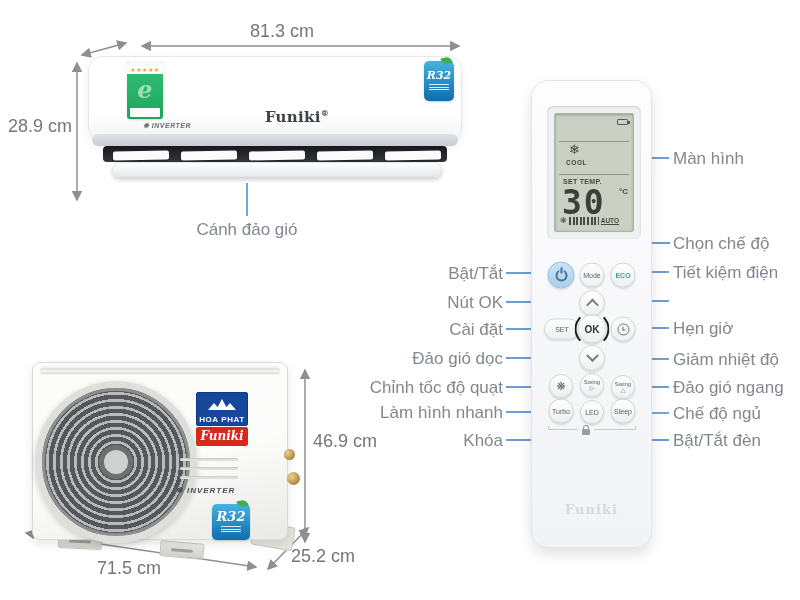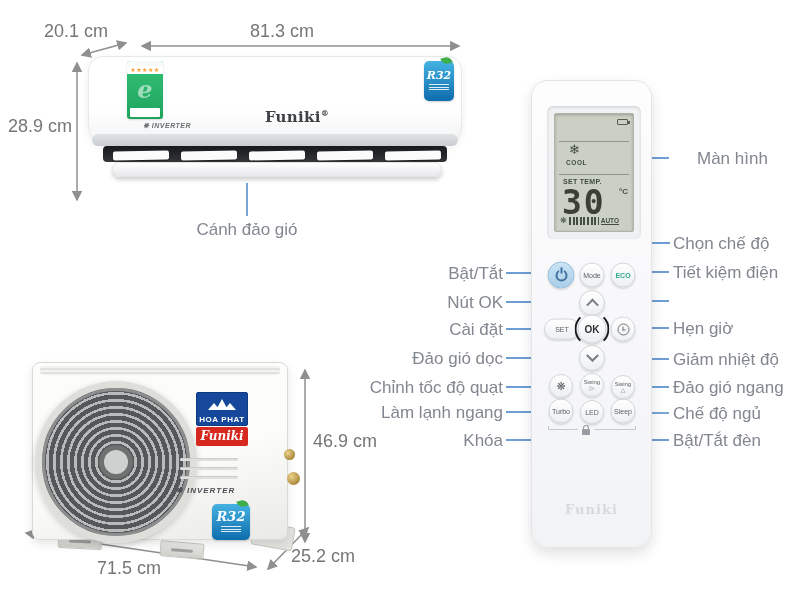--- a/index.html
+++ b/index.html
@@ -202,21 +202,20 @@
   <div class="iu-strip"></div>
   <div class="iu-vent">
     <span class="slat" style="left:10px"></span>
     <span class="slat" style="left:78px"></span>
     <span class="slat" style="left:146px"></span>
     <span class="slat" style="left:214px"></span>
     <span class="slat" style="left:282px"></span>
   </div>
   <div class="iu-blade"></div>
 
-  <div class="dim" style="left:30px; top:21px; width:92px; text-align:center;">20.1 cm</div>
   <div class="dim" style="left:250px; top:21px; width:100px; text-align:left;">81.3 cm</div>
   <div class="dim" style="left:0px; top:116px; width:72px; text-align:right;">28.9 cm</div>
   <div class="callout" style="left:147px; top:220px; width:200px; text-align:center;">Cánh đảo gió</div>
 
   <div class="foot" style="left:58px; top:533px; width:44px; height:16px; transform:rotate(3deg);"></div>
   <div class="foot" style="left:160px; top:542px; width:44px; height:16px; transform:rotate(5deg);"></div>
   <div class="ou-bracket"></div>
   <div class="ou-body"></div>
   <div class="ou-top"></div>
   <div class="ou-fan">
@@ -315,30 +314,30 @@
 
     <span class="bracket bl" style="left:16px; top:345px; width:30px;"></span>
     <span class="bracket br" style="left:62px; top:345px; width:42px;"></span>
     <span class="lock">
       <span class="lock-shackle"></span>
       <span class="lock-body"></span>
     </span>
     <div class="remote-brand">Funiki</div>
   </div>
 
-  <div class="callout r" style="left:697px; top:149px;">Màn hình</div>
+  <div class="callout r" style="left:673px; top:149px;">Màn hình</div>
   <div class="callout r" style="left:673px; top:234px;">Chọn chế độ</div>
   <div class="callout r" style="left:673px; top:263px;">Tiết kiệm điện</div>
   <div class="callout r" style="left:673px; top:319px;">Hẹn giờ</div>
   <div class="callout r" style="left:673px; top:350px;">Giảm nhiệt độ</div>
   <div class="callout r" style="left:673px; top:378px;">Đảo gió ngang</div>
   <div class="callout r" style="left:673px; top:404px;">Chế độ ngủ</div>
   <div class="callout r" style="left:673px; top:431px;">Bật/Tắt đèn</div>
 
   <div class="callout l" style="left:303px; top:264px;">Bật/Tắt</div>
   <div class="callout l" style="left:303px; top:293px;">Nút OK</div>
   <div class="callout l" style="left:303px; top:320px;">Cài đặt</div>
   <div class="callout l" style="left:303px; top:349px;">Đảo gió dọc</div>
   <div class="callout l" style="left:303px; top:378px;">Chỉnh tốc độ quạt</div>
-  <div class="callout l" style="left:303px; top:403px;">Làm lạnh ngang</div>
+  <div class="callout l" style="left:303px; top:403px;">Làm hình nhanh</div>
   <div class="callout l" style="left:303px; top:431px;">Khóa</div>
 
 </div>
 
 </body></html>

